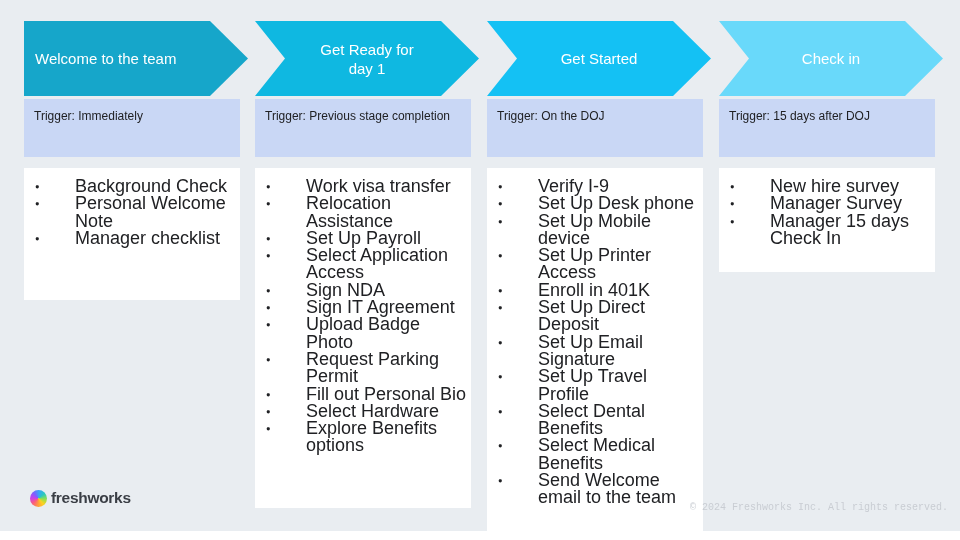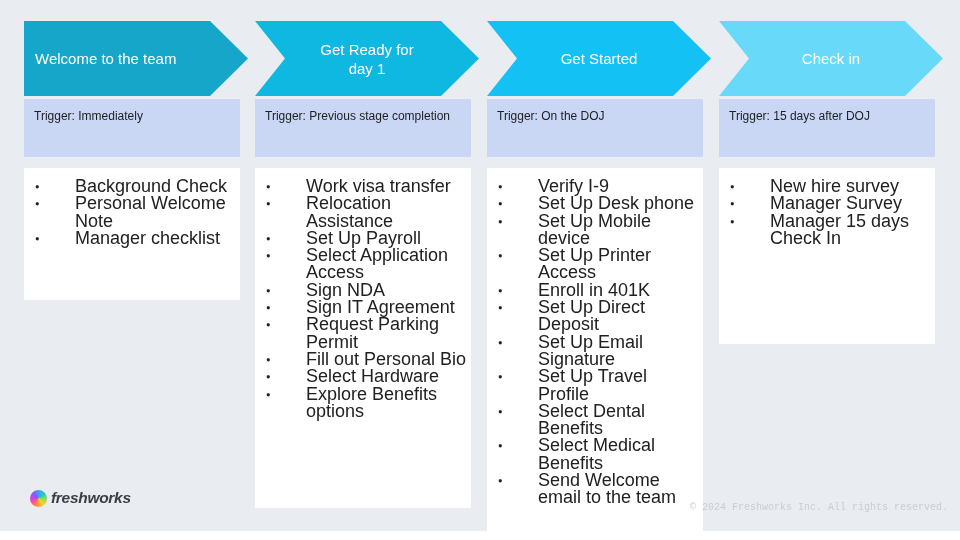--- a/index.html
+++ b/index.html
@@ -48,41 +48,41 @@
 
   .task-card {
     margin-top: 11px;
     background: var(--card-bg, #FFFFFF);
     box-sizing: border-box;
     padding-top: 10px;
   }
   .stage-1 .task-card { height: 132px; }
   .stage-2 .task-card { height: 340px; }
   .stage-3 .task-card { height: 429px; }
-  .stage-4 .task-card { height: 176px; }
+  .stage-4 .task-card { height: 104px; }
 
   .task-list { list-style: none; margin: 0; padding: 0; }
   .task-item {
     position: relative;
     padding-left: 51px;
     font-size: 18px;
     line-height: 17.3px;
     color: var(--task-text, #202124);
   }
   .task-item::before {
     content: "●";
     position: absolute;
     left: 11px; top: 0;
     font-size: 7.5px;
     line-height: 17.3px;
   }
 
   .logo {
     position: absolute; left: 30px; top: 489px;
-    display: flex; align-items: center; gap: 4px; font-style: italic;
+    display: flex; align-items: center; gap: 4px;
   }
   .logo-icon {
     width: 17px; height: 17px; border-radius: 50%;
     background: conic-gradient(from 140deg,
       #ffd21e, #ff9a3e, #fa5d7f, #c840e9, #7b61ff, #38a6f5, #29c8c0, #8ee04f, #ffd21e);
   }
   .logo-text {
     font-size: 15.5px; font-weight: 600; letter-spacing: -0.3px;
     color: var(--logo-text, #3A3E45);
   }
@@ -130,20 +130,21 @@
     </div>
     <div class="trigger">Trigger: Previous stage completion</div>
     <div class="task-card">
       <ul class="task-list">
             <li class="task-item">Work visa transfer</li>
             <li class="task-item">Relocation Assistance</li>
             <li class="task-item">Set Up Payroll</li>
             <li class="task-item">Select Application Access</li>
             <li class="task-item">Sign NDA</li>
             <li class="task-item">Sign IT Agreement</li>
+            <li class="task-item">Upload Badge Photo</li>
             <li class="task-item">Request Parking Permit</li>
             <li class="task-item">Fill out Personal Bio</li>
             <li class="task-item">Select Hardware</li>
             <li class="task-item">Explore Benefits options</li>
           </ul>
     </div>
   </div>
 
   <div class="stage stage-3">
     <div class="arrow-wrap">

